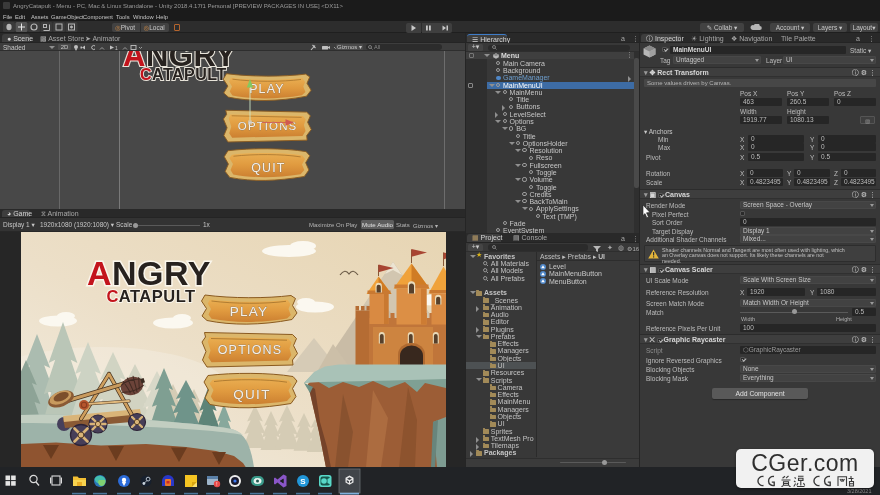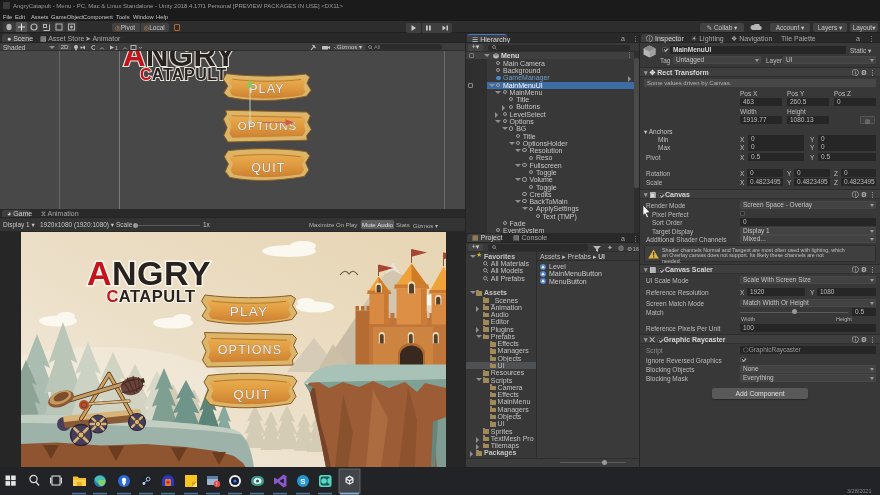--- a/index.html
+++ b/index.html
@@ -832,12 +832,35 @@
           <rect x="318" y="25.8" width="14" height="1.6"></rect>
   </g>
   <rect x="340" y="25.8" width="19" height="1.7" fill="#7fb0dc"></rect>
  </svg>
 </div>
 
 <div class="abs" style="left:465px;top:33px;width:1px;height:434px;background:#252525"></div>
 <div class="abs" style="left:639px;top:33px;width:1px;height:434px;background:#252525"></div>
 
 <div class="abs" style="left:847px;top:488px;font-size:5.5px;color:#8a8a8a">3/28/2021</div>
+<div class="abs" style="left:736px;top:449px;width:138px;height:39px;background:#f1f1f1;border-radius:5px;box-shadow:0 1px 3px rgba(0,0,0,0.4)">
+ <svg class="abs" style="left:0;top:0" width="138" height="28" viewBox="0 0 138 28">
+        <text x="69" y="21.5" text-anchor="middle" font-size="23" fill="#2f2f2f" letter-spacing="0.5">CGer.com</text>
+      </svg>
+ <svg class="abs" style="left:19px;top:26px" width="100" height="12" viewBox="0 0 100 12">
+  <g fill="none" stroke="#3a3a3a" stroke-width="1.4">
+   <path d="M8.5,1.5 a4.6,4.6 0 1 0 0,9"></path>
+   <path d="M19,1.5 a4.6,4.6 0 1 0 0.2,9 v-3.4 h-2.4"></path>
+  </g>
+  <g fill="none" stroke="#3a3a3a" stroke-width="1.1">
+   <path d="M27.5,3.2 l2.5,-2 M33.5,1 l-2.5,2.2 M26.5,5 h9 M28.5,6.8 h5 v3.4 h-5 Z M28.5,8.5 h5 M28,10.8 l-1.5,1 M34,10.8 l1.5,1"></path>
+   <path d="M39.5,2.5 l1.5,1 M39,6 l1.5,1 M38.8,11.5 l1.8,-3 M43,1.2 h5.5 M43.5,3.2 h4.5 v2.2 h-4.5 Z M45.8,5.4 v5 M43,8 l-1.2,2.5 M48.5,8 l1.3,2.5 M42,11.5 h7.5"></path>
+  </g>
+  <g fill="none" stroke="#3a3a3a" stroke-width="1.4">
+   <path d="M64.5,1.5 a4.6,4.6 0 1 0 0,9"></path>
+   <path d="M75,1.5 a4.6,4.6 0 1 0 0.2,9 v-3.4 h-2.4"></path>
+  </g>
+  <g fill="none" stroke="#3a3a3a" stroke-width="1.1">
+   <path d="M83,11 V1.8 h8.5 V11 M83,1.8 M85,4 l1.5,2.5 M88,4 l-1.5,2.5 M89.5,4 l-1.5,2.5 M86.5,4 l1.8,2.8"></path>
+   <path d="M96,1 v2.5 M93.5,3.5 h5 M94.5,6.5 h4 v4.5 h-4 Z M94.5,8.8 h4 M93.5,11 M96.5,3.5 v3"></path>
+  </g>
+ </svg>
+</div>
 </div>
 </body></html>

